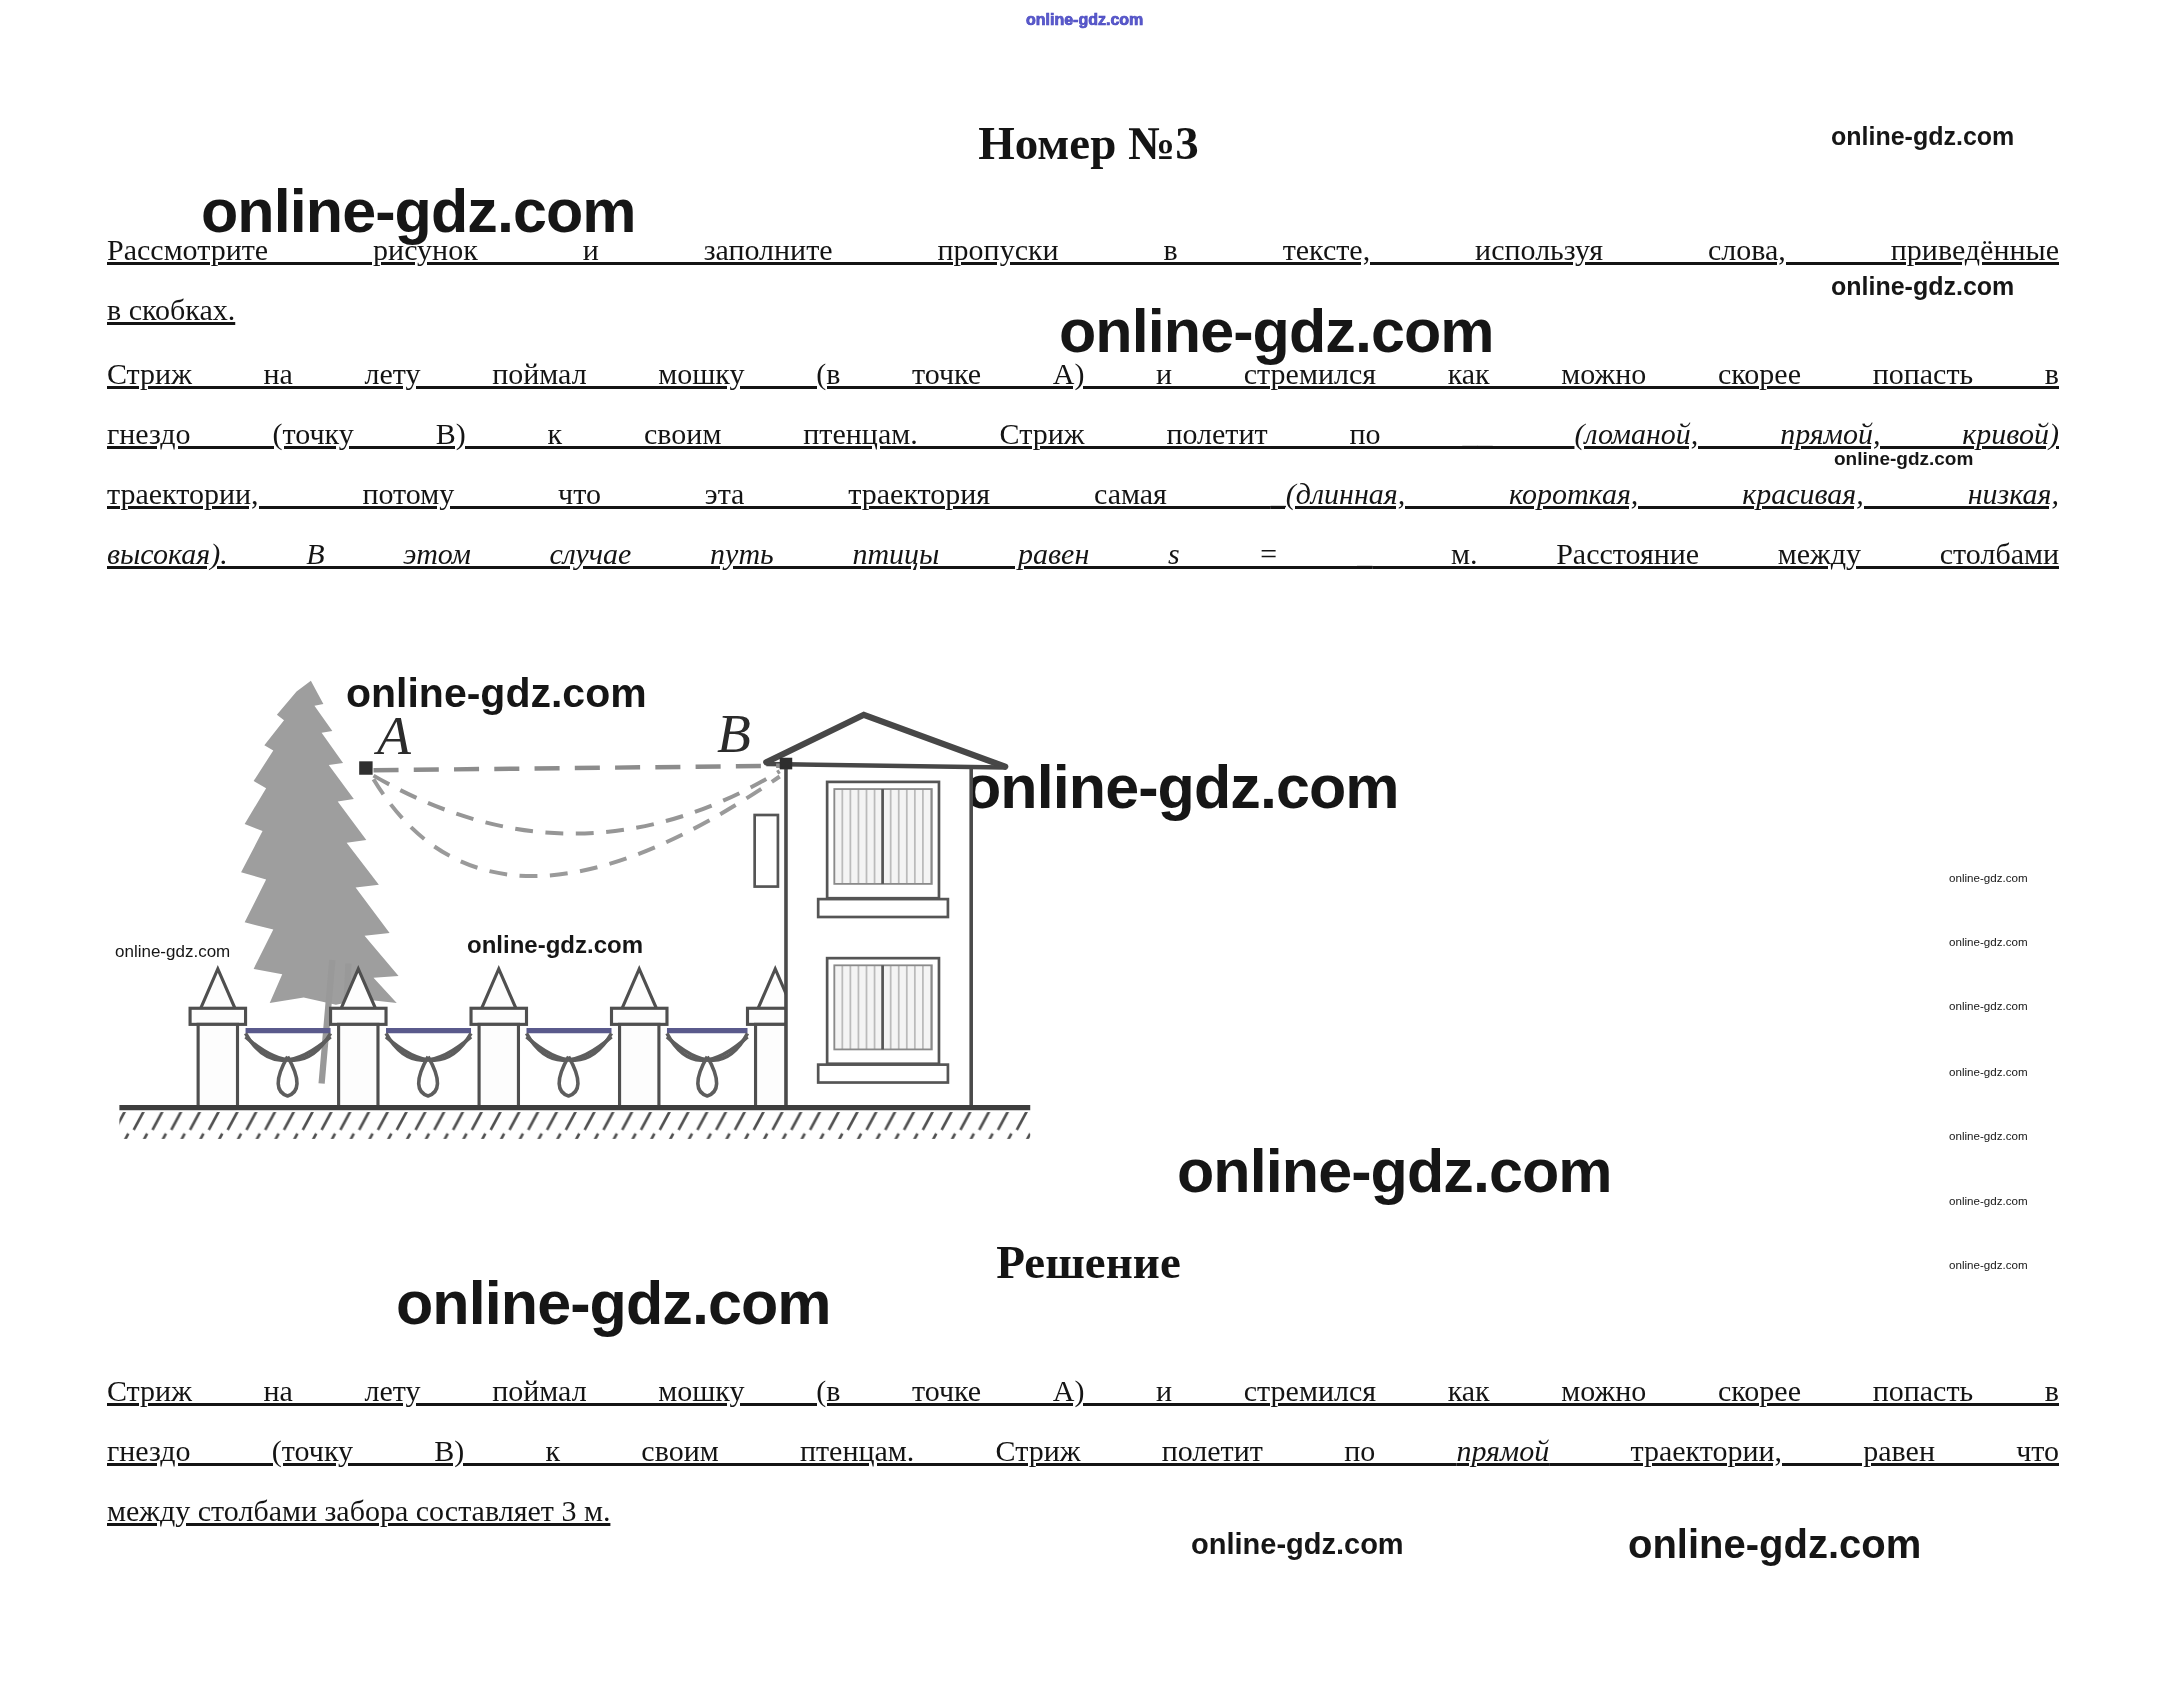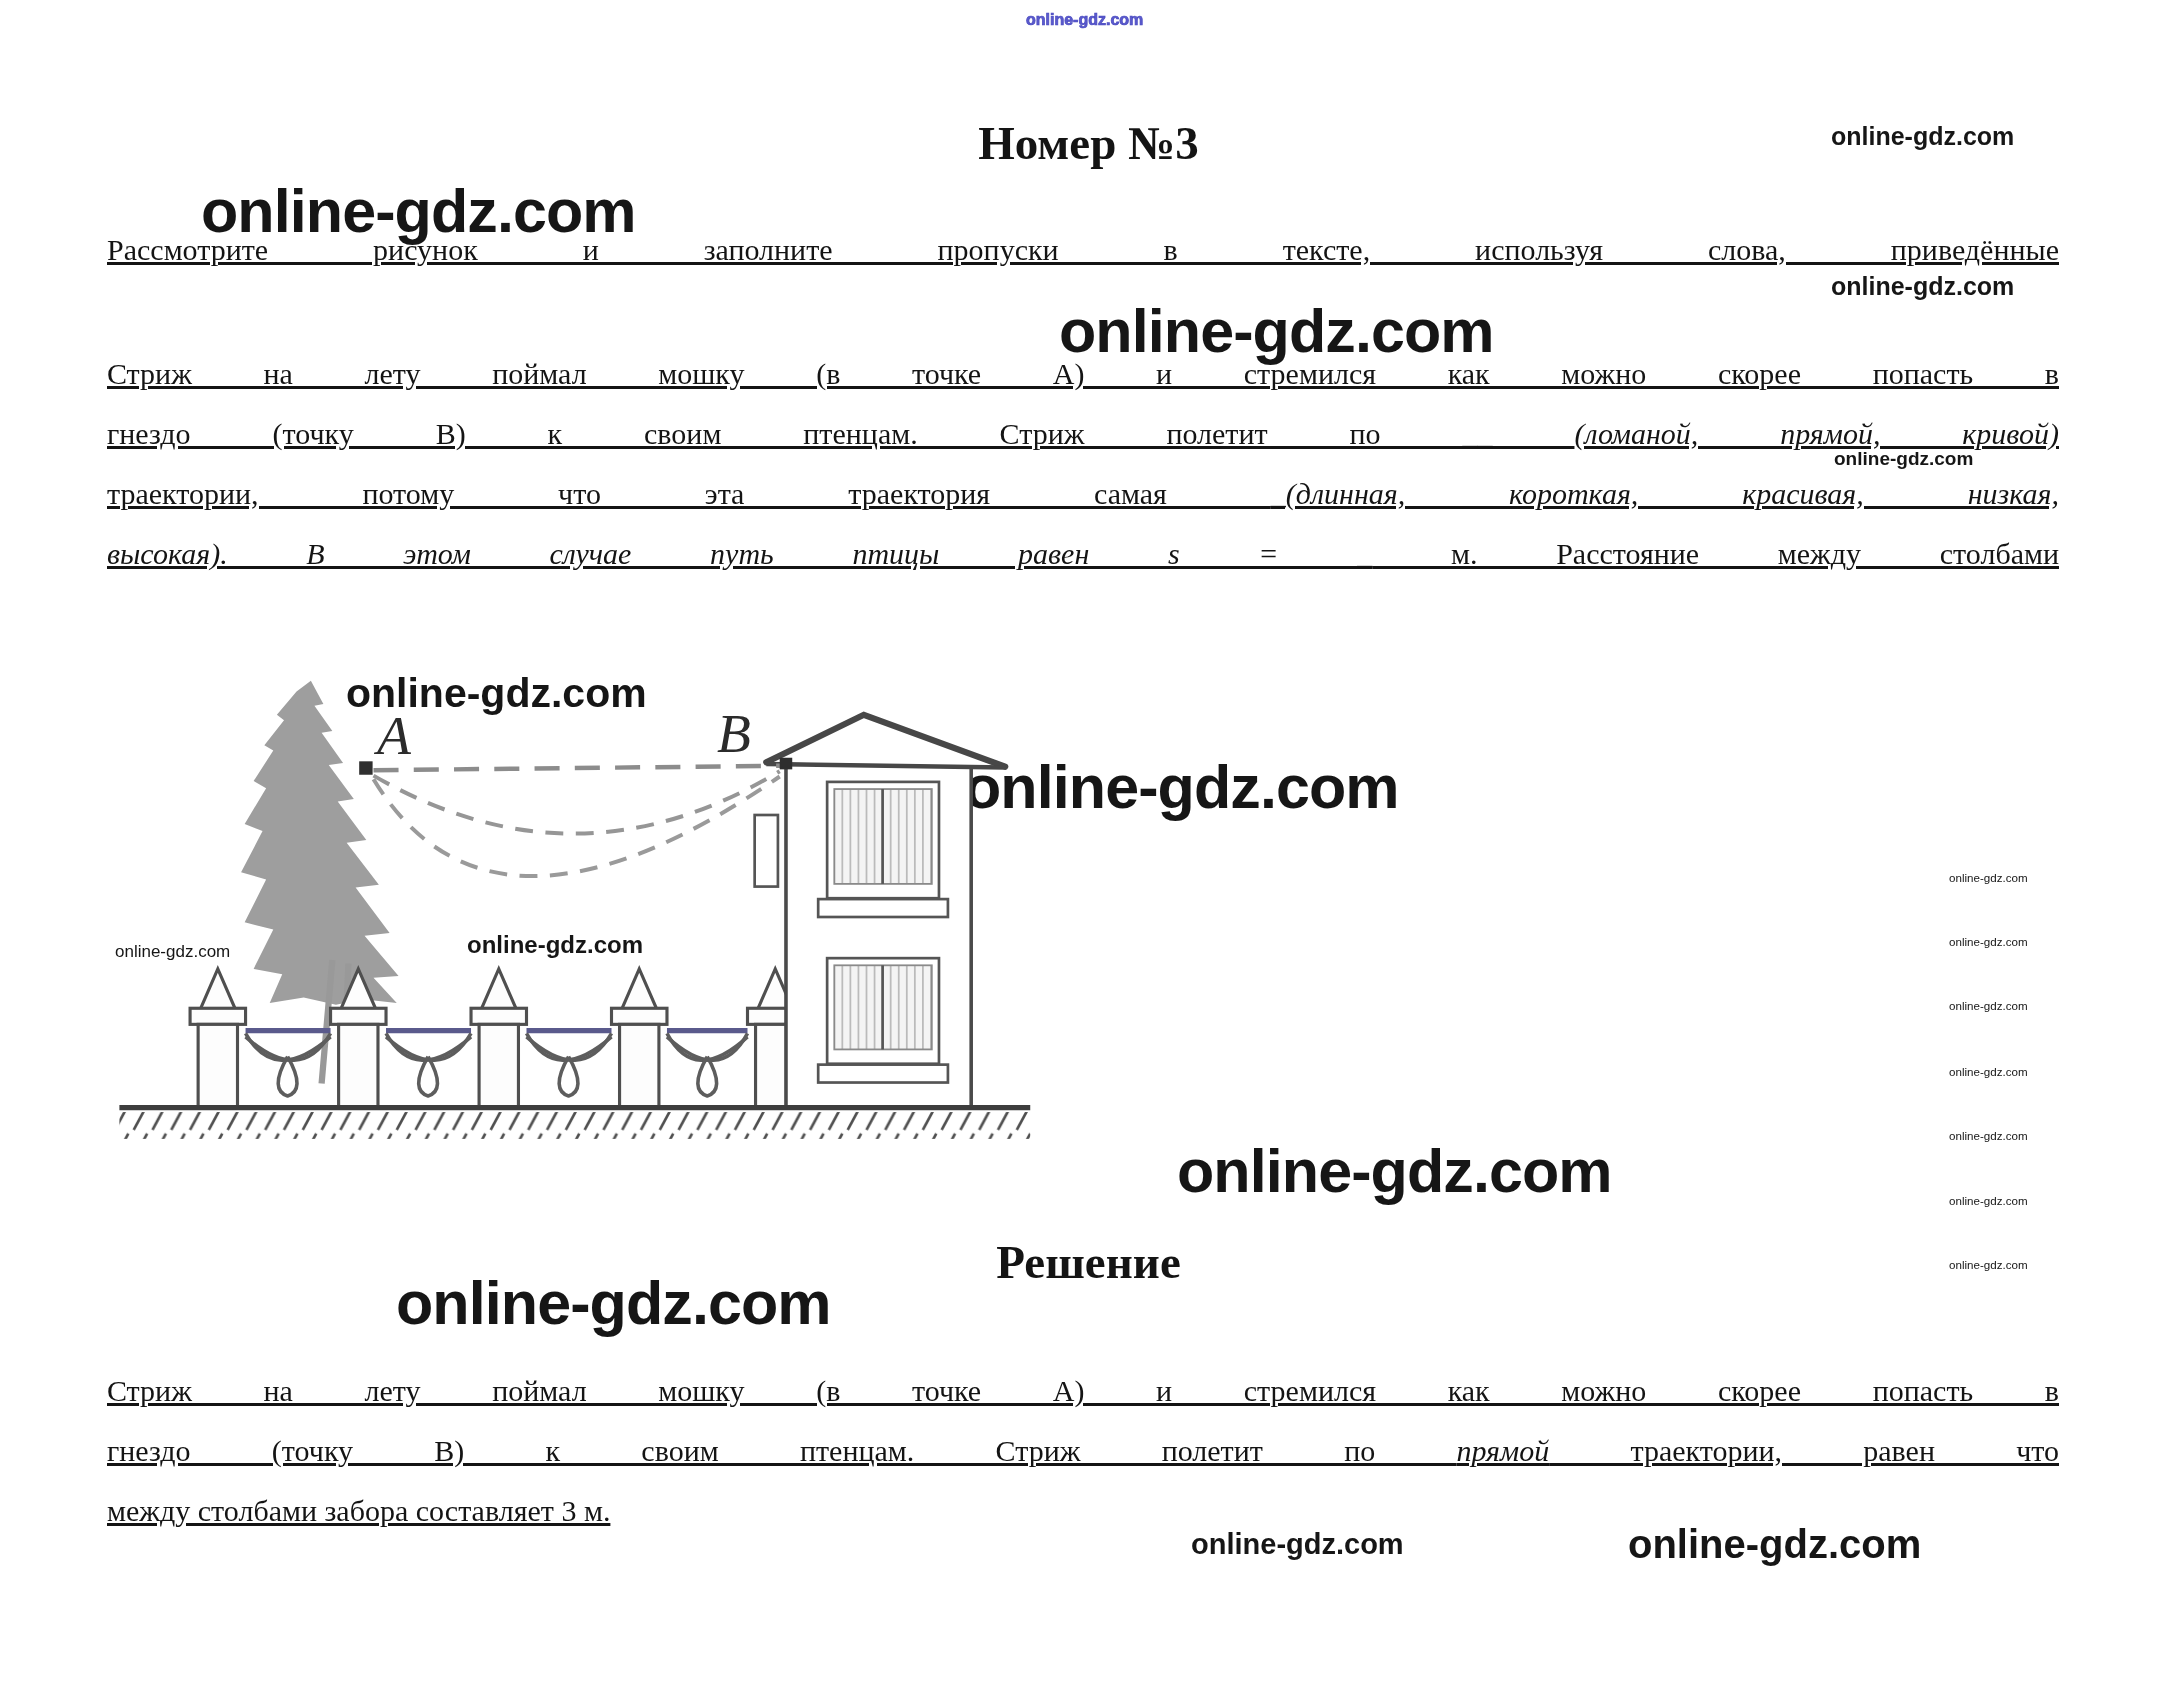--- a/index.html
+++ b/index.html
@@ -49,20 +49,21 @@
 <div class="wm f13" style="left:1949px; top:1258px;">online-gdz.com</div>
 <div class="wm big" style="left:1177px; top:1136px;">online-gdz.com</div>
 <div class="wm big" style="left:396px;  top:1268px;">online-gdz.com</div>
 <div class="wm f32" style="left:1191px; top:1528px;">online-gdz.com</div>
 <div class="wm f45" style="left:1628px; top:1521px;">online-gdz.com</div>
 
 <div class="centered" style="top:115px;">Номер №3</div>
 
 <div class="txt" style="top:220px;">
   <div class="line">Рассмотрите рисунок и заполните пропуски в тексте, используя слова, приведённые</div>
+  <div class="line last">в скобках.</div>
 </div>
 
 <div class="txt" style="top:344px;">
   <div class="line">Стриж на лету поймал мошку (в точке А) и стремился как можно скорее попасть в</div>
   <div class="line"><span>гнездо (точку В) к своим птенцам. Стриж полетит по __ </span><span class="it">(ломаной, прямой, кривой)</span></div>
   <div class="line"><span>траектории, потому что эта траектория самая </span><span class="it">_(длинная, короткая, красивая, низкая,</span></div>
   <div class="line"><span class="it">высокая). В этом случае путь птицы равен s = _</span><span> м. Расстояние между столбами</span></div>
 </div>
 
 <svg style="position:absolute; left:112px; top:645px;" width="931" height="510" viewBox="0 0 1040 570" xmlns="http://www.w3.org/2000/svg">

